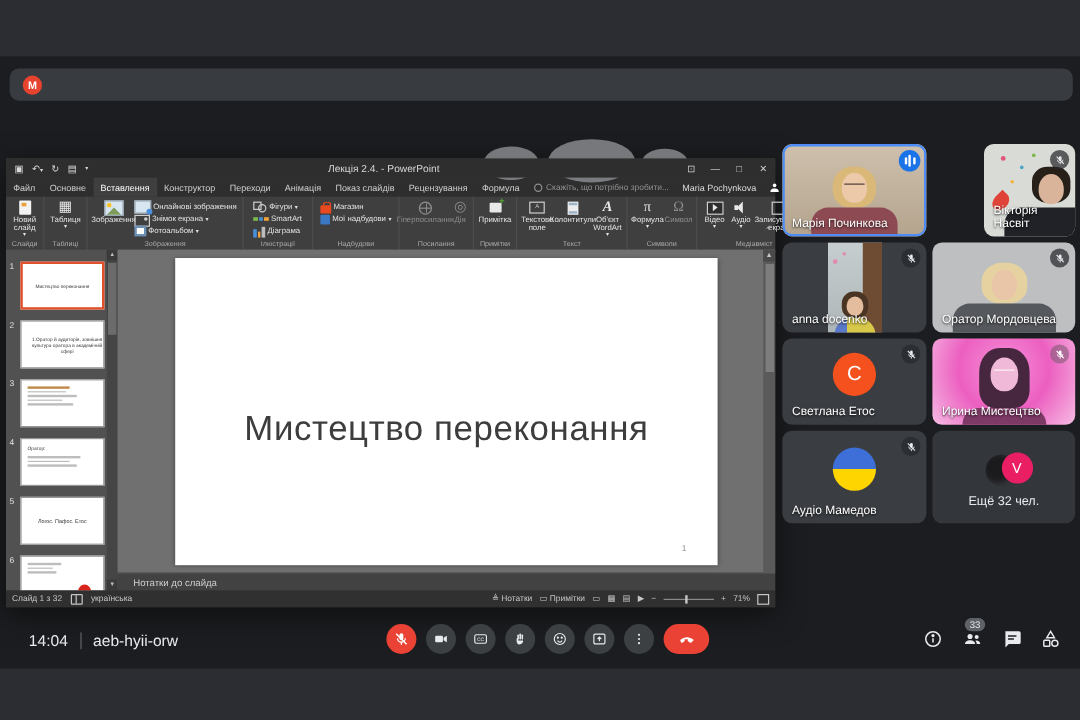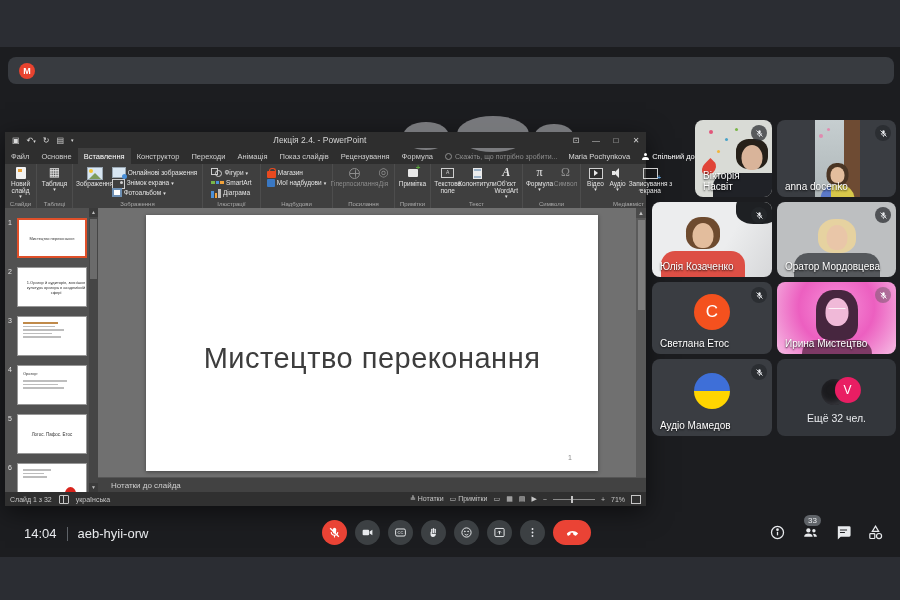--- a/index.html
+++ b/index.html
@@ -453,20 +453,34 @@
           </span>
         <span class="vicon">+</span>
         <span>71%</span>
         <span class="fit"></span>
       </div>
     </div>
   </div>
 
   <div class="tiles">
 
+    <div class="tile talking" style="background:linear-gradient(#cec0ad,#b4a48e);">
+      <div class="person">
+        <div class="hair" style="background:#d9b878;width:36px;height:34px;"></div>
+        <div class="face" style="background:#ecc9a8;"></div>
+        <div class="glasses"></div>
+        <div class="body" style="background:#8e4a52;"></div>
+      </div>
+      <div class="speak">
+        <i style="height:6px;"></i>
+          <i style="height:10px;"></i>
+          <i style="height:6px;"></i>
+      </div>
+      <div class="nm">Марія Починкова</div>
+    </div>
 
     <div class="tile" style="background:#d9dbd6;margin-left:43px;">
       <span class="dot" style="left:14px;top:10px;width:4px;height:4px;background:#e2567a;"></span>
       <span class="dot" style="left:30px;top:18px;width:3px;height:3px;background:#4aa3c8;"></span>
       <span class="dot" style="left:22px;top:30px;width:3px;height:3px;background:#f2b63c;"></span>
       <span class="dot" style="left:40px;top:8px;width:3px;height:3px;background:#7ab648;"></span>
       <span class="dot" style="left:8px;top:40px;width:12px;height:16px;background:#e04438;border-radius:0 50% 50% 50%;transform:rotate(45deg);"></span>
       <div class="person" style="transform:translateX(-30%);">
         <div class="hair" style="background:#262019;width:32px;height:30px;border-radius:40%;"></div>
         <div class="face" style="background:#d9b49a;top:6px;"></div>
@@ -496,36 +510,20 @@
       <div class="mic">
         <svg width="9" height="9" viewBox="0 0 24 24">
             <path fill="#e8eaed" d="M12 3a3 3 0 0 1 3 3v5a3 3 0 0 1-6 0V6a3 3 0 0 1 3-3z"></path>
             <path fill="none" stroke="#e8eaed" stroke-width="2" d="M6 11a6 6 0 0 0 12 0M12 17v4"></path>
             <path stroke="#e8eaed" stroke-width="2.4" d="M4 4l16 16"></path>
           </svg>
       </div>
       <div class="nm">anna docenko</div>
     </div>
 
-    <div class="tile" style="background:linear-gradient(120deg,#ecedee 60%,#d6d7d9);">
-      <div style="position:absolute;right:-8px;top:-8px;width:44px;height:30px;background:#1e2023;border-radius:40%;"></div>
-      <div class="person" style="transform:translateX(-60%);width:90px;height:60px;">
-        <div class="hair" style="background:#6e4b2f;width:34px;height:32px;"></div>
-        <div class="face" style="background:#e3bd9d;top:6px;"></div>
-        <div class="body" style="background:#dd4f45;width:84px;height:28px;"></div>
-      </div>
-      <div class="mic">
-        <svg width="9" height="9" viewBox="0 0 24 24">
-            <path fill="#e8eaed" d="M12 3a3 3 0 0 1 3 3v5a3 3 0 0 1-6 0V6a3 3 0 0 1 3-3z"></path>
-            <path fill="none" stroke="#e8eaed" stroke-width="2" d="M6 11a6 6 0 0 0 12 0M12 17v4"></path>
-            <path stroke="#e8eaed" stroke-width="2.4" d="M4 4l16 16"></path>
-          </svg>
-      </div>
-      <div class="nm">Юлія Козаченко</div>
-    </div>
 
     <div class="tile" style="background:#bdbfc1;">
       <div class="person">
         <div class="hair" style="background:#e6d2a0;width:38px;height:34px;"></div>
         <div class="face" style="background:#e9c6a8;top:6px;"></div>
         <div class="body" style="background:#55585c;width:86px;"></div>
       </div>
       <div class="mic">
         <svg width="9" height="9" viewBox="0 0 24 24">
             <path fill="#e8eaed" d="M12 3a3 3 0 0 1 3 3v5a3 3 0 0 1-6 0V6a3 3 0 0 1 3-3z"></path>

